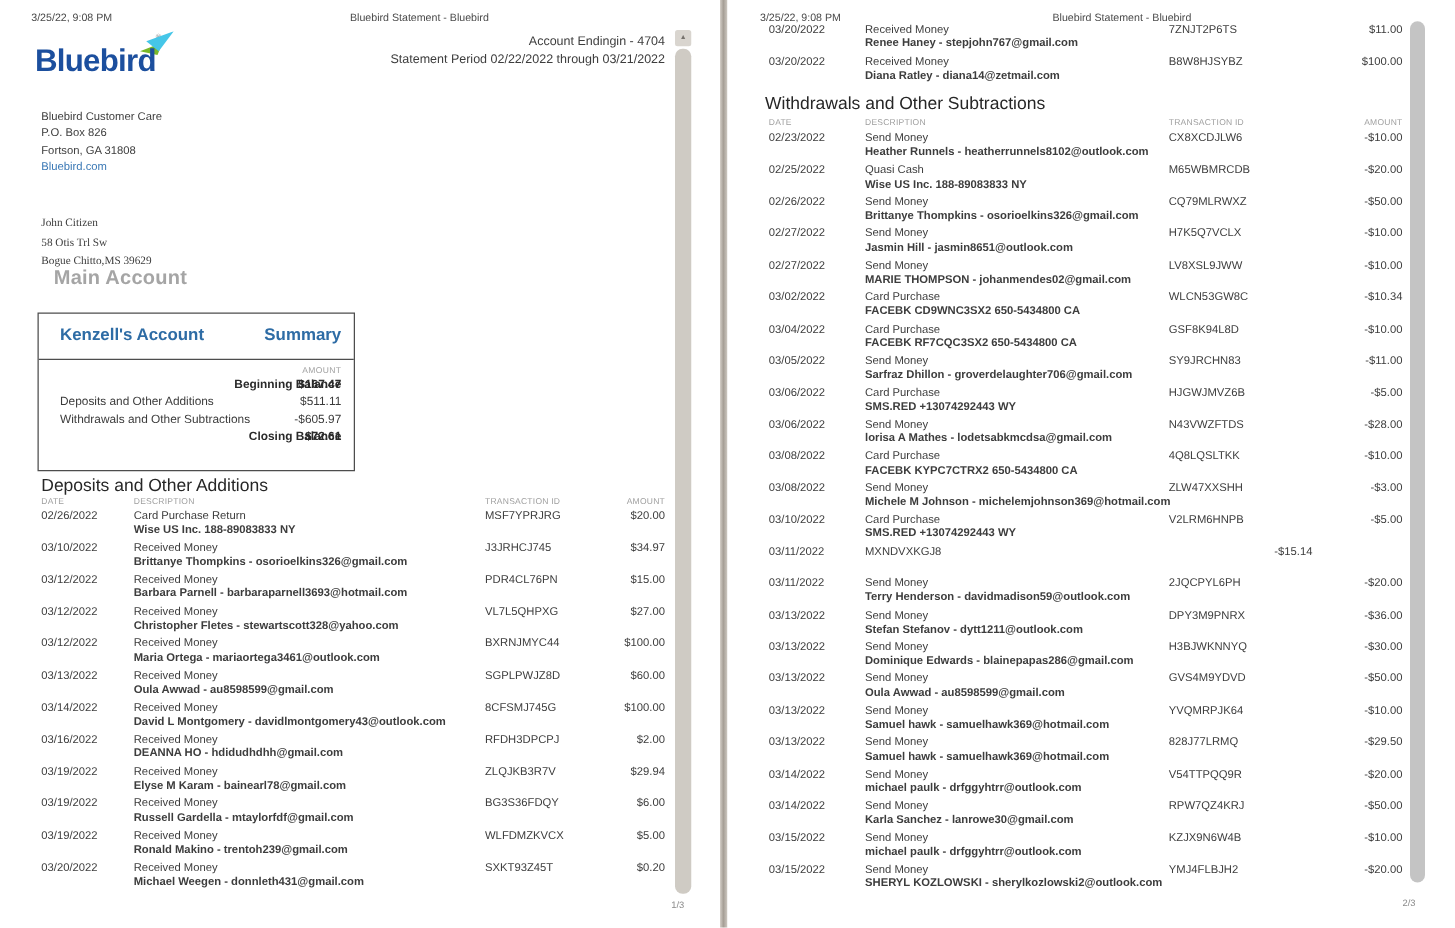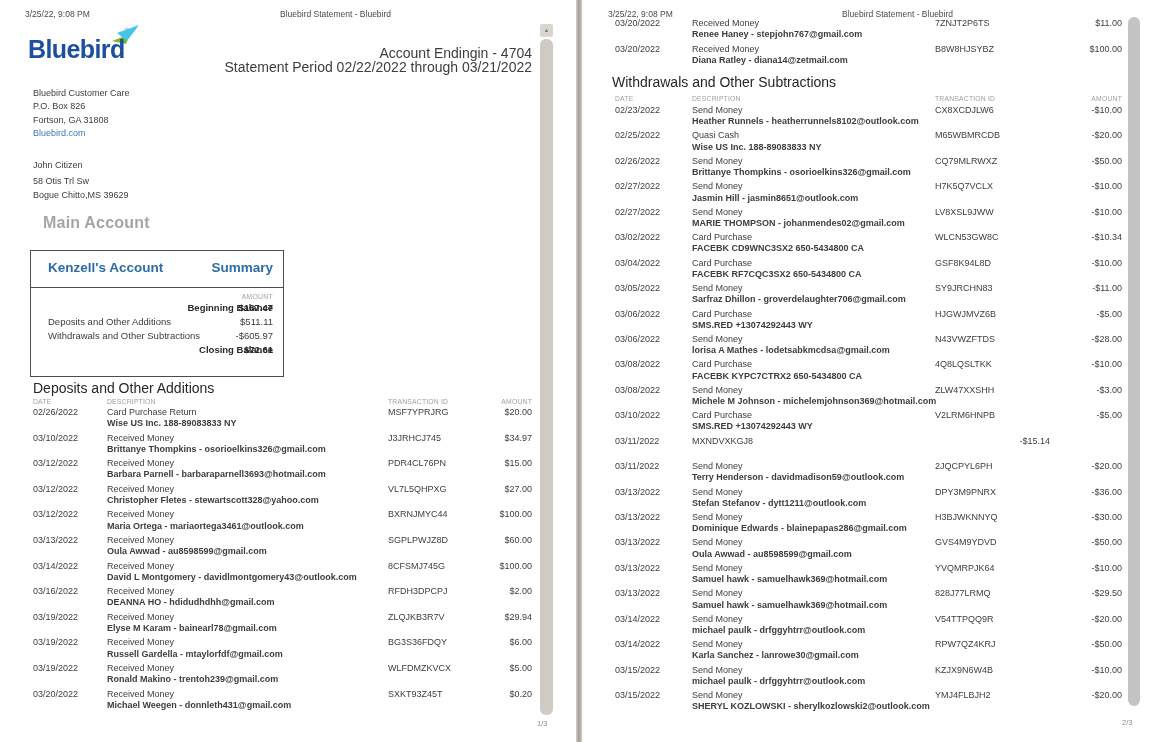--- a/index.html
+++ b/index.html
@@ -15,21 +15,21 @@
     position:absolute; top:0; left:576px; width:6px; height:742px;
     background:linear-gradient(to right,#d4cfc8,#a59e95 45%,#cfcac3);
   }
   .abs { position:absolute; }
   .hdr { font-size:8.5px; color:#4a4a4a; white-space:nowrap; }
 
   
   .logo-text { font-size:25px; font-weight:700; color:#1c4f9e; letter-spacing:-0.6px; }
   .logo-reg { font-size:6px; color:#8a8a8a; vertical-align:18px; }
 
-  .meta { text-align:right; font-size:14px; color:#3d3d3d; line-height:13.5px; white-space:nowrap;margin-top:20px; }
+  .meta { text-align:right; font-size:10px; color:#3d3d3d; line-height:13.5px; white-space:nowrap; }
   .addr { font-size:9px; line-height:13.3px; color:#3d3d3d; }
   .link { color:#3a78b5; cursor:pointer; }
   .recipient-gap { margin-bottom:3px; }
 
   .main-account { font-size:16px; font-weight:700; color:#a5a5a5; letter-spacing:0.2px; }
 
   
   .summary-box { left:30px; top:250px; width:254px; height:127px; border:1px solid #4d4d4d; background:#fff; }
   .summary-title-row { position:absolute; left:0; right:0; top:0; height:37px; border-bottom:1px solid #4d4d4d; }
   .summary-title { position:absolute; left:17px; top:9px; font-size:13.5px; font-weight:700; color:#2e6ca5; }
@@ -92,21 +92,21 @@
     <div>Statement Period  02/22/2022  through 03/21/2022</div>
   </div>
 
   <div class="abs addr" style="left:33px; top:87px;">
     <div>Bluebird Customer Care</div>
     <div>P.O.  Box 826</div>
     <div>Fortson, GA  31808</div>
     <div class="link">Bluebird.com</div>
   </div>
 
-  <div class="abs addr" style="left:33px; top:159px;">
+  <div class="abs addr" style="left:33px; top:172px;font-family:Liberation Serif, serif;">
     <div class="recipient-gap">John Citizen</div>
     <div>58 Otis Trl Sw</div>
     <div>Bogue Chitto,MS 39629</div>
   </div>
 
   <div class="abs main-account" style="left:43px; top:214px;">Main Account</div>
 
   <div class="abs summary-box">
     <div class="summary-title-row">
       <span class="summary-title">Kenzell's Account</span>

